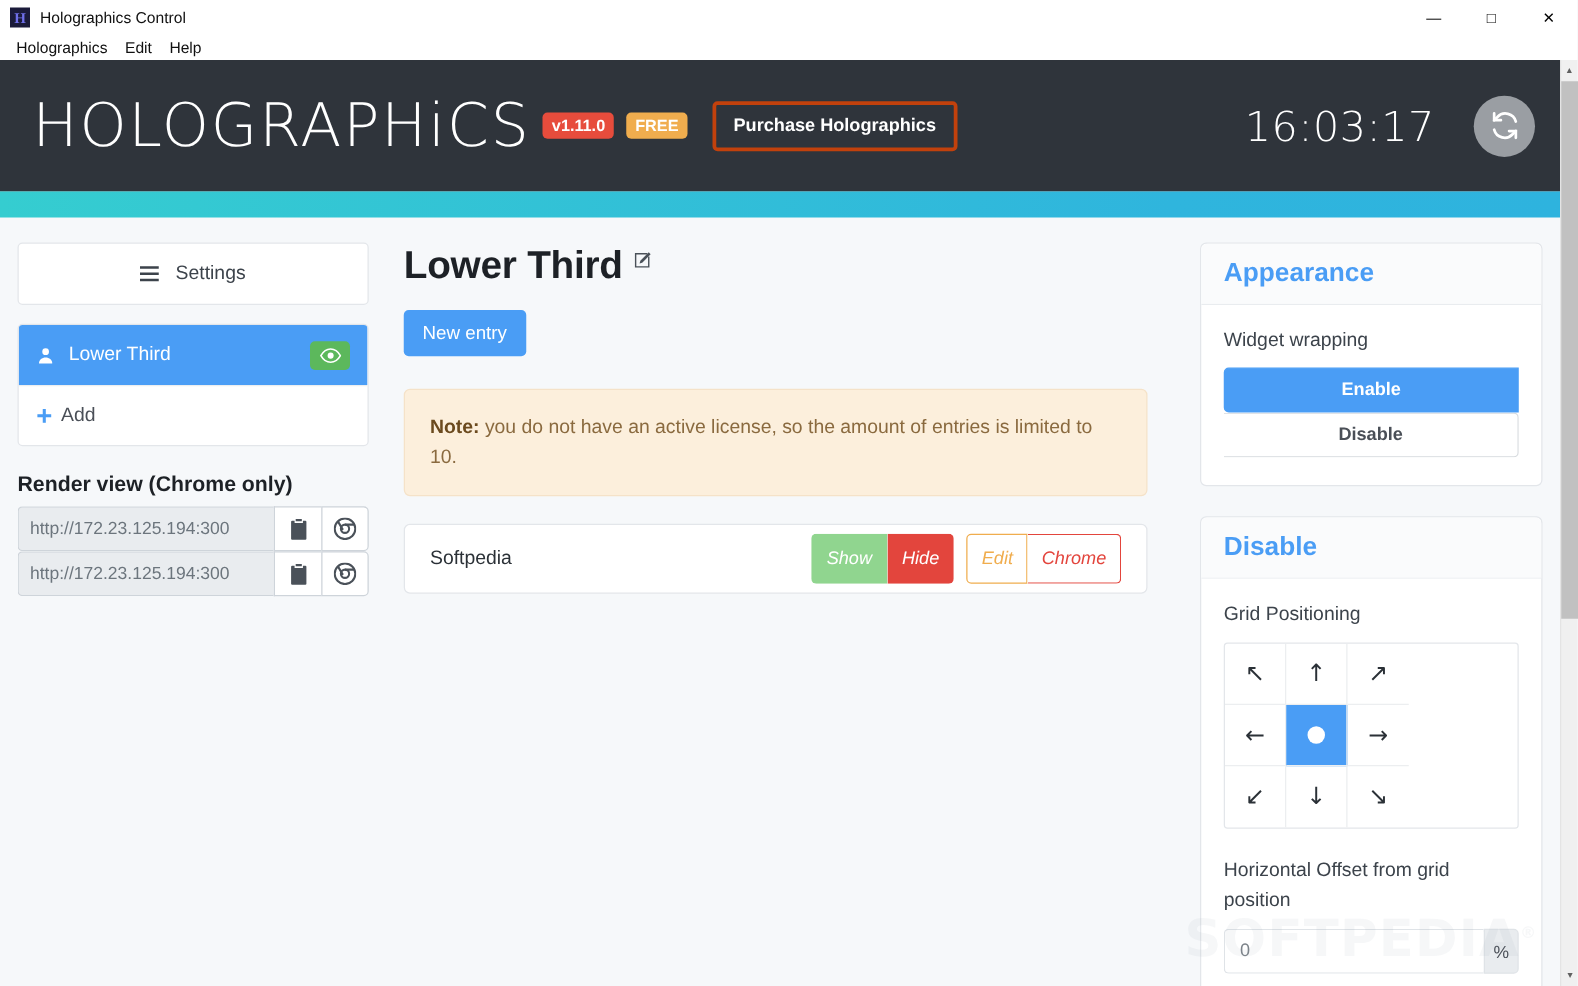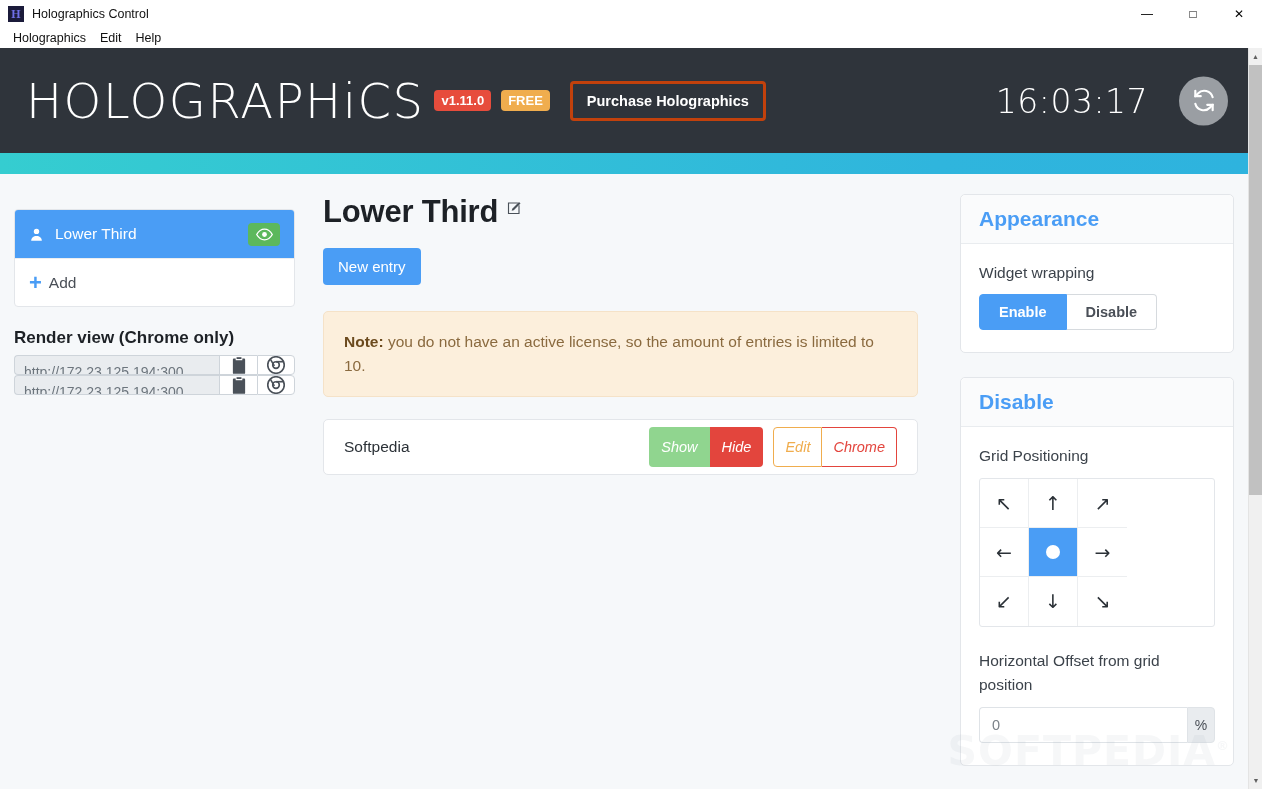--- a/index.html
+++ b/index.html
@@ -93,21 +93,21 @@
   .widget-row .wname { flex: 1; }
   .eye-badge {
     background: #5cb85c; border-radius: 4px; width: 32px; height: 23px;
     display: flex; align-items: center; justify-content: center;
   }
   .widget-row.add { color: #4a4f57; border-top: 1px solid #eceef0; }
   .plus-icon { color: #4a9df5; font-size: 22px; font-weight: bold; margin-right: 7px; line-height: 1; }
 
   
   .url-label { font-size: 17px; font-weight: bold; color: #1d2126; margin: 21px 0 7px 0; }
-  .url-row { display: flex; height: 20px; }
+  .url-row { display: flex; height: 36px; }
   .url-input {
     flex: 1; background: #e9ecef; border: 1px solid #ced4da; border-right: none;
     border-radius: 4px 0 0 4px; font-size: 14px; color: #6c757d; padding: 0 9px;
     font-family: "Liberation Sans", sans-serif; line-height: 32px;
     white-space: nowrap; overflow: hidden;
   }
   .url-btn {
     width: 38px; background: #fff; border: 1px solid #ced4da; border-right: none;
     display: flex; align-items: center; justify-content: center;
   }
@@ -144,21 +144,21 @@
 
   
   .panel { background: #fff; border: 1px solid #e3e6ea; border-radius: 5px; margin-bottom: 24px; }
   .panel-head {
     background: #fafbfc; border-bottom: 1px solid #e9ecef; padding: 12px 18px;
     border-radius: 5px 5px 0 0;
   }
   .panel-title { font-size: 21px; color: #4a9df5; font-weight: bold; }
   .panel-body { padding: 17px 18px 22px 18px; }
   .field-label { font-size: 15.5px; color: #3c434b; margin-bottom: 10px; line-height: 1.5; }
-  .toggle-group { display: flex; }
+  .toggle-group { display: flex; flex-direction: column; }
   .tgl {
     font-size: 14.5px; font-weight: bold; padding: 9px 19px; border: 1px solid #d6dade;
     background: #fff; color: #4a4f57; font-family: "Liberation Sans", sans-serif;
   }
   .tgl.on { background: #4a9df5; border-color: #4a9df5; color: #fff; border-radius: 4px 0 0 4px; }
   .tgl.off { border-left: none; border-radius: 0 4px 4px 0; }
   .grid3 {
     display: grid; grid-template-columns: repeat(3, 49px); grid-template-rows: repeat(3, 49px);
     border: 1px solid #e3e6ea; border-radius: 3px; overflow: hidden; margin-top: 4px;
   }
@@ -233,20 +233,28 @@
         <path d="M4 15a8 8 0 0 0 13.6 3.4L20 16"></path>
           <polyline points="20,21 20,16 15,16"></polyline>
       </svg>
     </div>
   </div>
   <div class="accentbar"></div>
 
   <div class="body-grid">
 
     <div class="col-left">
+      <div class="settings-btn">
+        <span class="hamburger">
+            <span></span>
+            <span></span>
+            <span></span>
+          </span>
+        <span>Settings</span>
+      </div>
 
       <div class="widget-list">
         <div class="widget-row active">
           <span class="user-icon">
             <svg width="15" height="15" viewBox="0 0 24 24" fill="#ffffff">
               <circle cx="12" cy="7" r="4.3"></circle>
                 <path d="M3.5 22c0-4.7 3.8-7.5 8.5-7.5s8.5 2.8 8.5 7.5z"></path>
             </svg>
           </span>
           <span class="wname">Lower Third</span>

